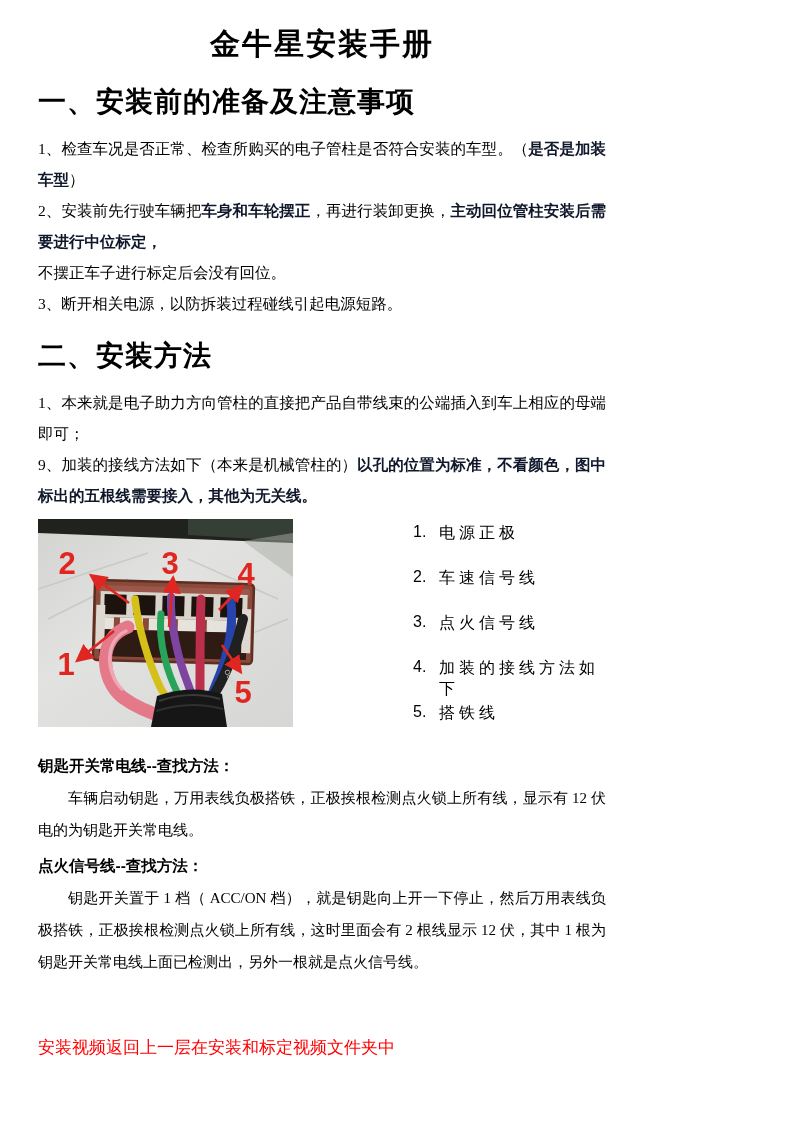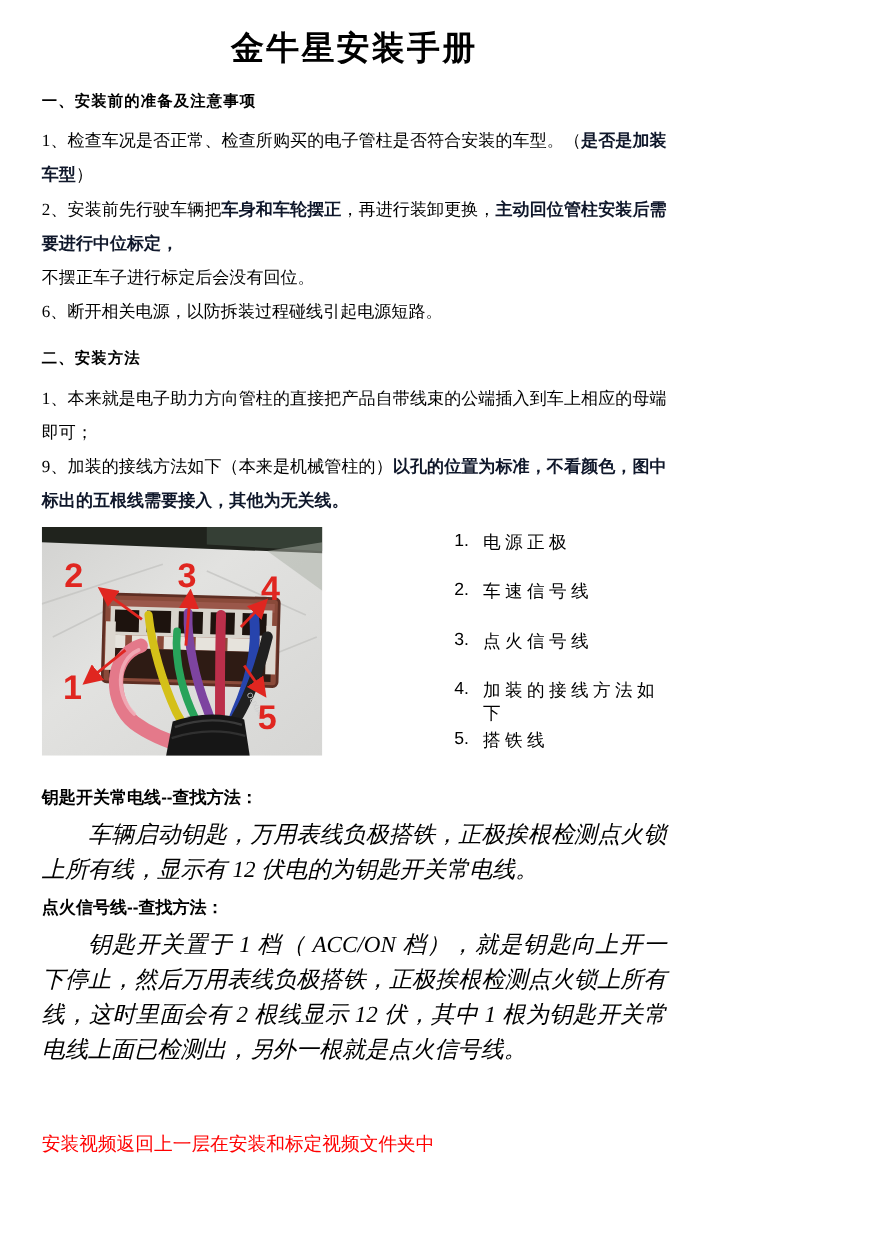--- a/index.html
+++ b/index.html
@@ -8,42 +8,42 @@
     font-family:"Liberation Serif","DejaVu Serif",serif;color:#000;
   }
   .doc{padding:0 38px;box-sizing:border-box;width:644px;height:1131px;position:relative;}
   .title{
     font-family:"DejaVu Serif","Liberation Serif",serif;
     font-size:30px;font-weight:700;text-align:center;
     padding-top:24px;letter-spacing:2px;
   }
   .h1{
     font-family:"Liberation Sans","DejaVu Sans",sans-serif;
-    font-size:14px;font-weight:700;margin:18px 0 0 0;letter-spacing:1px;
+    font-size:28px;font-weight:700;margin:18px 0 0 0;letter-spacing:1px;
   }
   .para{
     font-size:15.5px;line-height:31px;text-align:justify;margin:0;
   }
   .mt14{margin-top:12px;}
   .redb{color:#0f172a;font-weight:700;font-family:"Liberation Sans","DejaVu Sans",sans-serif;}
   .figure-row{display:flex;align-items:flex-start;margin-top:8px;}
   .photo-wrap{width:255px;height:208px;flex:0 0 auto;}
   .wire-list{
     list-style:none;margin:2px 0 0 0;padding:0 0 0 120px;
     font-family:"Liberation Sans","DejaVu Sans",sans-serif;
     font-size:16px;
   }
   .wire-list li{height:43px;display:flex;align-items:flex-start;padding-top:2px;}
   .wire-num{width:26px;flex:0 0 auto;}
   .wire-label{letter-spacing:4px;}
   .subhead{
     font-family:"Liberation Sans","DejaVu Sans",sans-serif;
     font-size:15.5px;font-weight:700;margin:6px 0 0 0;line-height:28px;
   }
-  .body-ind{ text-indent:2em; font-size:21px;line-height:32px;text-align:justify;margin:2px 0 0 0;font-style:italic;}
+  .body-ind{ text-indent:2em; font-size:15px;line-height:32px;text-align:justify;margin:2px 0 0 0;}
   .video-note{
     font-family:"Liberation Sans","DejaVu Sans",sans-serif;
     color:#ff0000;font-weight:400;font-size:17px;margin-top:58px;
   }
   .footer{
     font-family:"Liberation Sans","DejaVu Sans",sans-serif;
     font-weight:700;font-size:17.5px;line-height:46px;
     text-indent:2em;margin-top:62px;text-align:justify;
   }
 </style>
@@ -54,21 +54,21 @@
 
   <div class="title">金牛星安装手册</div>
 
   <div class="h1">一、安装前的准备及注意事项</div>
 
   <p class="para mt14"><span>1、检查车况是否正常、检查所购买的电子管柱是否符合安装的车型。（</span><span class="redb">是否是加装车型</span><span>）</span></p>
 
   <p class="para"><span>2、安装前先行驶车辆把</span><span class="redb">车身和车轮摆正</span><span>，再进行装卸更换，</span><span class="redb">主动回位管柱安装后需要进行中位标定，</span></p>
   <p class="para">不摆正车子进行标定后会没有回位。</p>
 
-  <p class="para">6、断开相关电源，以防拆装过程碰线引起电源短路。</p>
+  <p class="para">3、断开相关电源，以防拆装过程碰线引起电源短路。</p>
 
   <div class="h1">二、安装方法</div>
 
   <p class="para mt14">1、本来就是电子助力方向管柱的直接把产品自带线束的公端插入到车上相应的母端即可；</p>
 
   <p class="para"><span>9、加装的接线方法如下（本来是机械管柱的）</span><span class="redb">以孔的位置为标准，不看颜色，图中标出的五根线需要接入，其他为无关线。</span></p>
 
   <div class="figure-row">
 
     <svg class="photo-wrap" viewBox="0 0 255 208" width="255" height="208" xmlns="http://www.w3.org/2000/svg">

